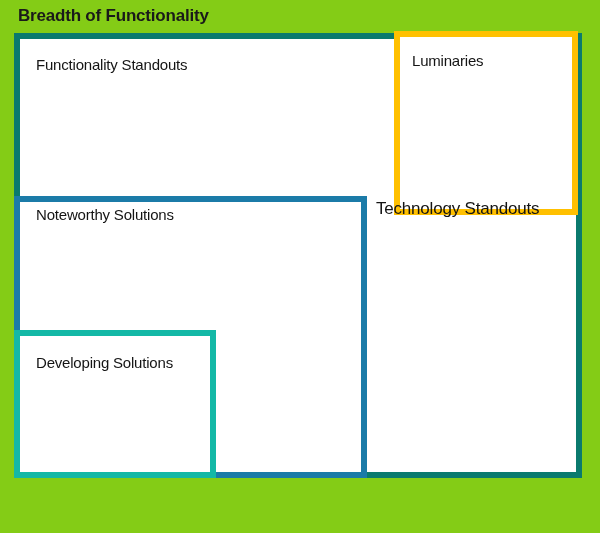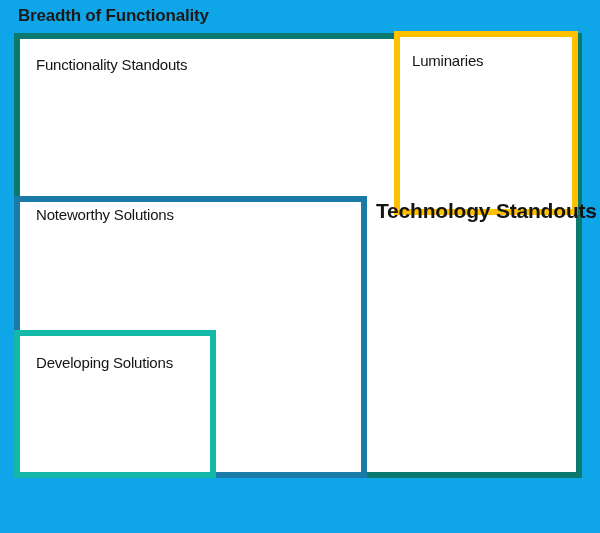--- a/index.html
+++ b/index.html
@@ -10,21 +10,21 @@
   }
   body {
     font-family: "Liberation Sans", "DejaVu Sans", sans-serif;
     -webkit-font-smoothing: antialiased;
   }
 
   #canvas {
     position: relative;
     width: 600px;
     height: 533px;
-    background: #0ea5e9;
+    background: #84cc16;
     overflow: hidden;
   }
 
   
   .axis-label {
     position: absolute;
     font-size: 17px;
     font-weight: bold;
     color: #1a1a1a;
     letter-spacing: -0.2px;
@@ -76,22 +76,22 @@
   
   #label-functionality-standouts { left: 16px; top: 17px; }
   #label-noteworthy-solutions   { left: 16px; top: 4px; }
   #label-developing-solutions   { left: 16px; top: 18px; }
   #label-luminaries             { left: 12px; top: 15px; }
 
   
   #label-technology-standouts {
     position: absolute;
     left: 376px; top: 199px;
-    font-size: 21px;
-    font-weight: bold;
+    font-size: 17px;
+    font-weight: normal;
     color: #141414;
     letter-spacing: -0.2px;
     white-space: nowrap;
   }
 
   
   #quad-functionality-standouts { z-index: 1; }
   #quad-noteworthy-solutions    { z-index: 2; }
   #quad-developing-solutions    { z-index: 3; }
   #quad-luminaries              { z-index: 4; }

